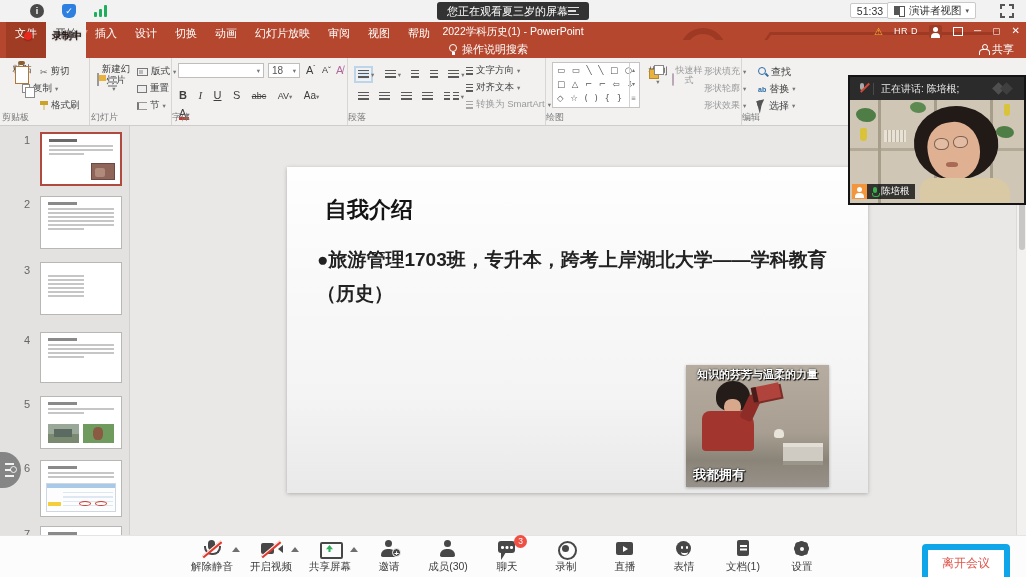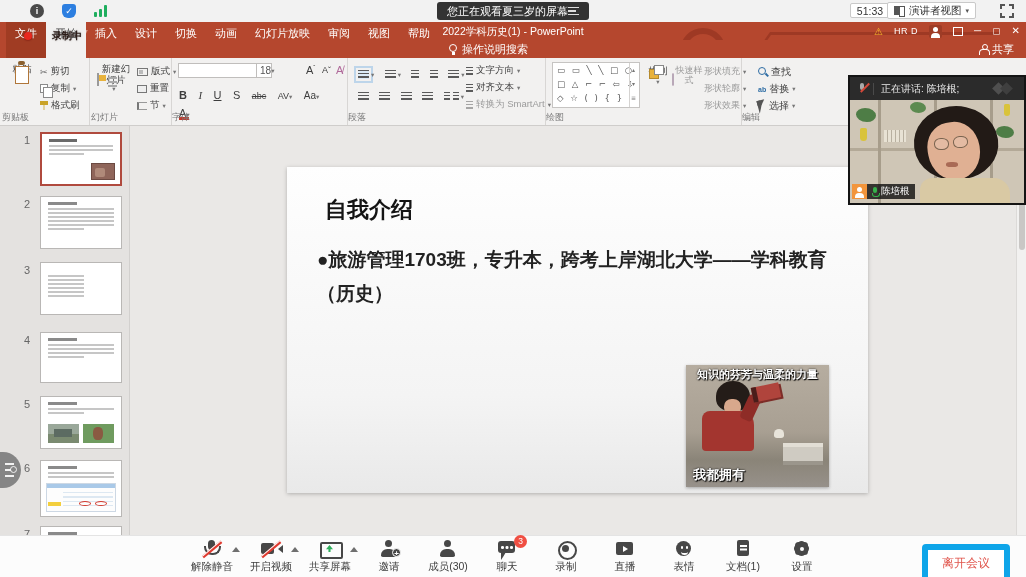--- a/index.html
+++ b/index.html
@@ -318,21 +318,21 @@
       <div class="group" style="left:2px;width:88px">
         <div class="bigbtn" style="left:6px;top:5px;width:28px">
           <span class="clipico"></span>
           <span>粘贴</span>
           <div class="dd">▾</div>
         </div>
         <div class="rsm" style="left:38px;top:7px">
           <span class="scis">✂</span>
           <span>剪切</span>
         </div>
-        <div class="rsm" style="left:38px;top:24px">
+        <div class="rsm" style="left:20px;top:24px">
           <span class="copyico"></span>
           <span>复制</span>
           <span class="dd">▾</span>
         </div>
         <div class="rsm" style="left:38px;top:41px">
           <span class="paintico"></span>
           <span>格式刷</span>
         </div>
         <div class="glabel">剪贴板</div>
       </div>
@@ -358,21 +358,21 @@
           <span class="dd">▾</span>
         </div>
         <div class="glabel">幻灯片</div>
       </div>
 
       <div class="group" style="left:172px;width:176px">
         <div class="combo" style="position:absolute;left:6px;top:5px;width:86px">
             <span></span>
             <span class="dd">▾</span>
           </div>
-        <div class="combo" style="position:absolute;left:84px;top:5px;width:16px">
+        <div class="combo" style="position:absolute;left:96px;top:5px;width:32px">
             <span>18</span>
             <span class="dd">▾</span>
           </div>
         <span class="sizeA" style="position:absolute;left:134px;top:6px">A<sup>ˆ</sup></span>
         <span class="sizeA" style="position:absolute;left:150px;top:7px;font-size:9px">Aˇ</span>
         <span class="sizeA" style="position:absolute;left:164px;top:6px;color:#b06a9a">A̸</span>
         <div style="position:absolute;left:7px;top:27px">
           <span class="fbtn b">B</span>
           <span class="fbtn i">I</span>
           <span class="fbtn u">U</span>

